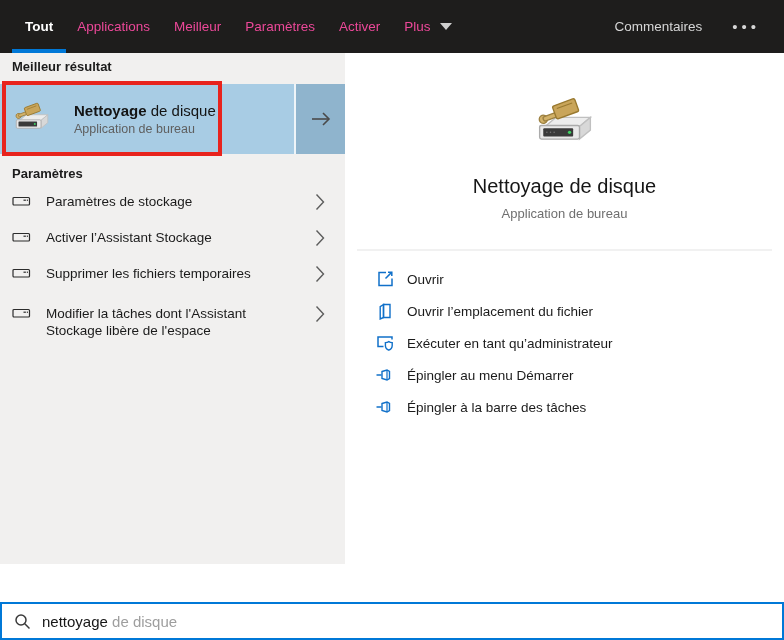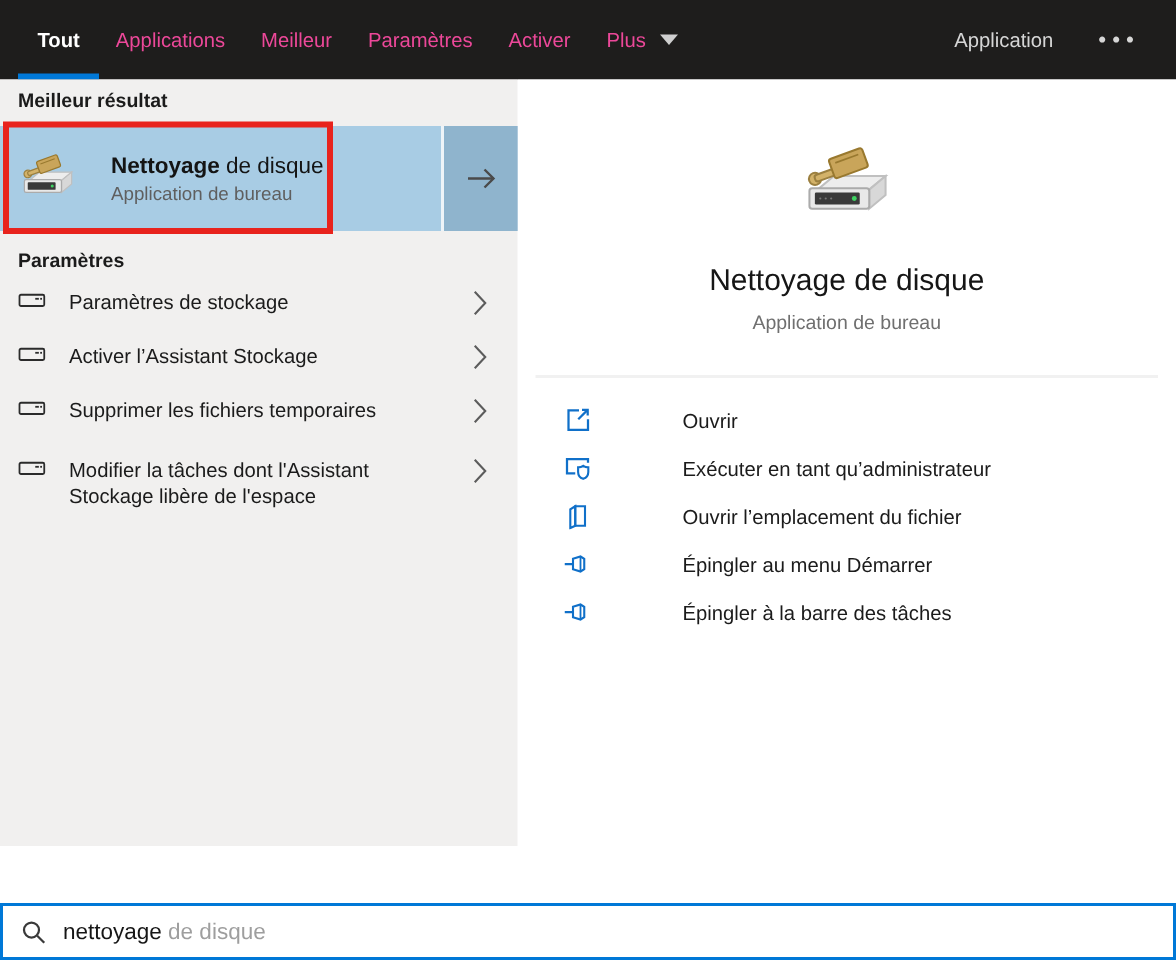--- a/index.html
+++ b/index.html
@@ -67,21 +67,21 @@
   .setting-row .drive-glyph{flex:none;margin-right:15px;}
   .setting-label{font-size:13.5px;color:#1b1b1b;line-height:17px;max-width:248px;}
   .setting-row .chev{margin-left:auto;margin-right:8px;flex:none;}
   .setting-row.tall{min-height:52px;padding-top:4px;padding-bottom:4px;}
   
   .app-hero-icon{margin-top:42px;}
   .app-title{font-size:20px;color:#161616;margin-top:24px;}
   .app-subtitle{font-size:13px;color:#6f6f6f;margin-top:8px;}
   .divider{width:calc(100% - 24px);border-top:2px solid #f1f1f1;margin-top:28px;}
   .actions{align-self:stretch;margin-top:12px;padding-left:30px;}
-  .action-row{display:flex;align-items:center;height:32px;cursor:pointer;gap:48px;}
+  .action-row{display:flex;align-items:center;height:32px;cursor:pointer;}
   .action-row .aicon{width:20px;flex:none;display:flex;justify-content:center;}
   .action-label{font-size:13.5px;color:#1b1b1b;margin-left:12px;}
   
   .search-bar{
     position:absolute;left:0;right:0;bottom:0;height:38px;background:#ffffff;
     border:2px solid #0078d7;box-sizing:border-box;display:flex;align-items:center;
     padding:0 12px;gap:11px;
   }
   .search-text{font-size:15px;color:#161616;}
   .search-text .suggest{color:#9e9e9e;}
@@ -103,21 +103,21 @@
     <span>Paramètres</span>
   </div>
   <div class="tab">
     <span>Activer</span>
   </div>
   <div class="tab">
     <span>Plus</span>
     <span class="caret"></span>
   </div>
   <div class="topbar-right">
-    <span class="feedback">Application</span>
+    <span class="feedback">Commentaires</span>
     <span class="more">•••</span>
   </div>
 </div>
 
 <div class="main">
 
   <div class="left-panel">
     <div class="section-header">Meilleur résultat</div>
 
     <div class="result-wrap">
@@ -247,34 +247,34 @@
             <path d="M10 2.5 H3 V15.5 H16 V8.5" fill="none" stroke="#1070c9" stroke-width="1.5"></path>
             <line x1="9.5" y1="8.5" x2="15.6" y2="2.4" stroke="#1070c9" stroke-width="1.5"></line>
             <polyline points="12,2.2 15.8,2.2 15.8,6" fill="none" stroke="#1070c9" stroke-width="1.5"></polyline>
           </svg>
         </span>
         <span class="action-label">Ouvrir</span>
       </div>
       <div class="action-row">
         <span class="aicon">
           <svg width="18" height="18" viewBox="0 0 18 18">
+            <path d="M7.5 2.5 H14 V15.5 H7.5 Z" fill="none" stroke="#1070c9" stroke-width="1.4"></path>
+            <path d="M7.5 2.5 L4.2 4.6 V17 L7.5 15.5 Z" fill="none" stroke="#1070c9" stroke-width="1.4"></path>
+          </svg>
+        </span>
+        <span class="action-label">Ouvrir l’emplacement du fichier</span>
+      </div>
+      <div class="action-row">
+        <span class="aicon">
+          <svg width="18" height="18" viewBox="0 0 18 18">
             <path d="M16 5.5 V3 H2 V12.5 H7.5" fill="none" stroke="#1070c9" stroke-width="1.5"></path>
             <path d="M12.8 7.6 c1 .7 2.3 1 3.4 1 V11.6 c0 2.6-1.7 4-3.4 4.6 c-1.7-.6-3.4-2-3.4-4.6 V8.6 c1.1 0 2.4-.3 3.4-1 z" fill="none" stroke="#1070c9" stroke-width="1.4"></path>
           </svg>
         </span>
         <span class="action-label">Exécuter en tant qu’administrateur</span>
-      </div>
-      <div class="action-row">
-        <span class="aicon">
-          <svg width="18" height="18" viewBox="0 0 18 18">
-            <path d="M7.5 2.5 H14 V15.5 H7.5 Z" fill="none" stroke="#1070c9" stroke-width="1.4"></path>
-            <path d="M7.5 2.5 L4.2 4.6 V17 L7.5 15.5 Z" fill="none" stroke="#1070c9" stroke-width="1.4"></path>
-          </svg>
-        </span>
-        <span class="action-label">Ouvrir l’emplacement du fichier</span>
       </div>
       <div class="action-row">
         <span class="aicon">
           <svg width="18" height="14" viewBox="0 0 18 14">
             <line x1="0.5" y1="7" x2="5.5" y2="7" stroke="#1070c9" stroke-width="1.5"></line>
             <path d="M6 3.5 L11 2 L13.5 3.5 V10.5 L11 12 L6 10.5 Z" fill="none" stroke="#1070c9" stroke-width="1.4"></path>
             <line x1="11" y1="2.3" x2="11" y2="11.7" stroke="#1070c9" stroke-width="1.2"></line>
           </svg>
         </span>
         <span class="action-label">Épingler au menu Démarrer</span>

